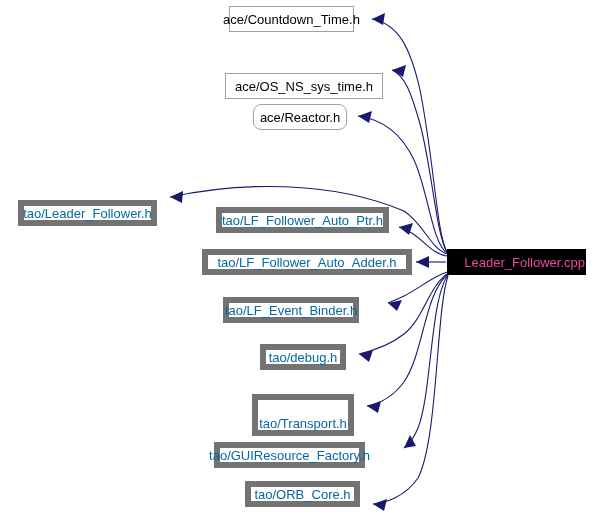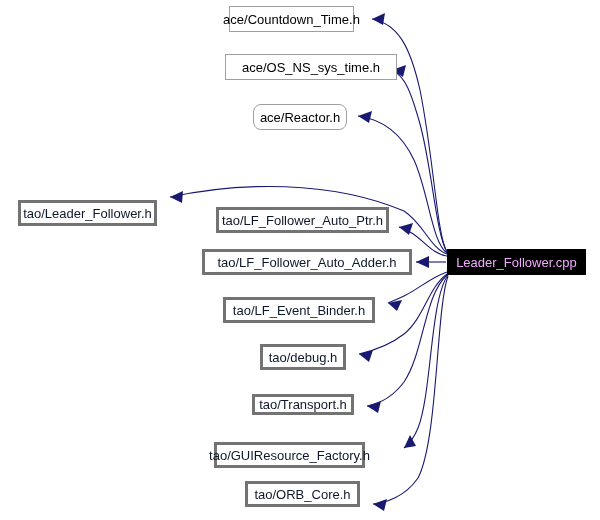--- a/index.html
+++ b/index.html
@@ -15,23 +15,23 @@
   .node{
     position:absolute;
     box-sizing:border-box;
     display:flex;align-items:center;justify-content:center;
     font-size:13px;
     line-height:1;
     white-space:nowrap;
     background:#ffffff;
     letter-spacing:0px;
   }
-  .node.red{border:3px solid #737373;color:#0f172a;}
+  .node.red{border:6px solid #737373;color:#0369a1;}
   .node.gray{border:1px solid #a0a0a0;color:#000000;}
-  .node.root{border:1px solid #000000;background:#000000;color:#f0abfc;}
+  .node.root{border:1px solid #000000;background:#000000;color:#ec4899;justify-content:flex-end;}
   .node-label{pointer-events:none;}
 </style>
 </head>
 <body>
 
 <div id="graph-root">
   <svg id="edges" viewBox="0 0 600 520">
       <path d="M447,252 C437,236 434,160 420,90 C410,46 398,24 372,19" class="edge-path"></path>
       <path d="M372,19 l13,-6 -2,12 z" class="edge-head"></path>
       <path d="M447,252 C436,234 432,168 420,124 C411,92 405,76 392,70" class="edge-path"></path>
@@ -52,42 +52,42 @@
       <path d="M367,406 l14,-5 -3,12 z" class="edge-head"></path>
       <path d="M448,275 C430,300 432,392 418,428 C414,438 409,444 404,448" class="edge-path"></path>
       <path d="M404,448 l6,-13 6,11 z" class="edge-head"></path>
       <path d="M448,276 C436,310 438,440 418,478 C405,497 385,503 373,504" class="edge-path"></path>
       <path d="M373,504 l14,-5 -3,12 z" class="edge-head"></path>
     </svg>
   <div id="node-layer">
       <div class="node gray" style="left: 229px; top: 6px; width: 125px; height: 26px;">
         <span class="node-label">ace/Countdown_Time.h</span>
       </div>
-      <div class="node gray" style="left: 225px; top: 54px; width: 172px; height: 26px;">
+      <div class="node gray" style="left: 225px; top: 73px; width: 158px; height: 26px;">
         <span class="node-label">ace/OS_NS_sys_time.h</span>
       </div>
       <div class="node gray" style="left: 253px; top: 104px; width: 94px; height: 26px; border-radius: 8px;">
         <span class="node-label">ace/Reactor.h</span>
       </div>
       <div class="node red" style="left: 18px; top: 200px; width: 139px; height: 26px;">
         <span class="node-label">tao/Leader_Follower.h</span>
       </div>
       <div class="node red" style="left: 216px; top: 200px; width: 173px; height: 26px; margin-top: 7px;">
         <span class="node-label">tao/LF_Follower_Auto_Ptr.h</span>
       </div>
       <div class="node red" style="left: 202px; top: 249px; width: 210px; height: 26px;">
         <span class="node-label">tao/LF_Follower_Auto_Adder.h</span>
       </div>
-      <div class="node red" style="left: 223px; top: 297px; width: 152px; height: 26px;">
+      <div class="node red" style="left: 223px; top: 297px; width: 136px; height: 26px;">
         <span class="node-label">tao/LF_Event_Binder.h</span>
       </div>
       <div class="node red" style="left: 260px; top: 344px; width: 86px; height: 26px;">
         <span class="node-label">tao/debug.h</span>
       </div>
-      <div class="node red" style="left: 252px; top: 394px; width: 102px; height: 21px;">
+      <div class="node red" style="left: 252px; top: 394px; width: 102px; height: 42px; align-items: flex-end;">
         <span class="node-label">tao/Transport.h</span>
       </div>
       <div class="node red" style="left: 214px; top: 442px; width: 151px; height: 26px;">
         <span class="node-label">tao/GUIResource_Factory.h</span>
       </div>
       <div class="node red" style="left: 245px; top: 481px; width: 115px; height: 26px;">
         <span class="node-label">tao/ORB_Core.h</span>
       </div>
       <div class="node root" style="left: 447px; top: 249px; width: 139px; height: 26px;">
         <span class="node-label">Leader_Follower.cpp</span>

